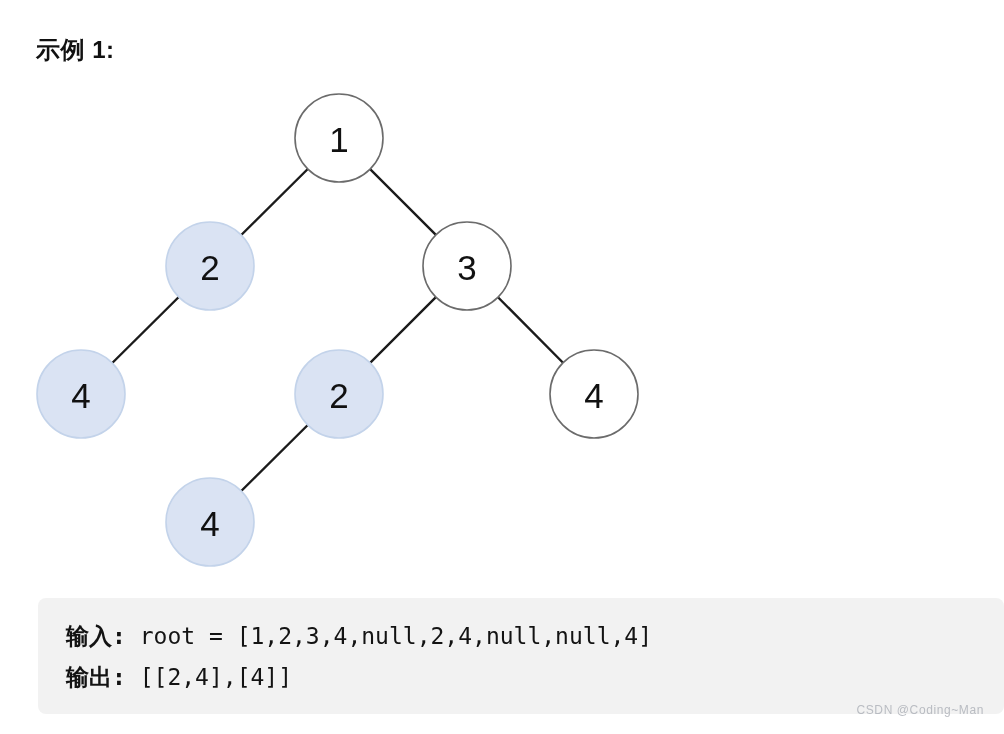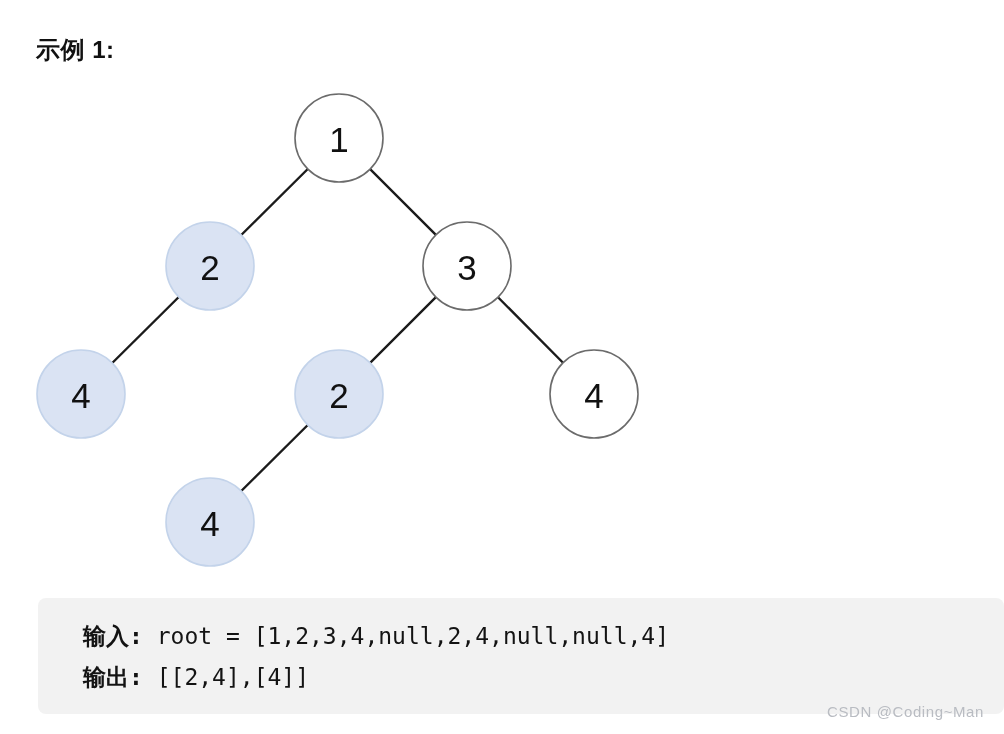--- a/index.html
+++ b/index.html
@@ -71,31 +71,30 @@
     border-radius: 8px;
     box-sizing: border-box;
     padding: 18px 0 0 28px;
   }
   .io-line {
     font-family: "DejaVu Sans Mono", "Liberation Mono", monospace;
     font-size: 23px;
     line-height: 41px;
     color: #131313;
     white-space: pre;
-    margin-left: 17px;
   }
   .io-line .io-label {
     font-weight: bold;
   }
 
   #watermark {
     position: absolute;
     right: 20px;
     top: 703px;
-    font-size: 15px;
+    font-size: 12px;
     color: #b9bcc2;
     letter-spacing: 0.6px;
     white-space: pre;
   }
 </style>
 </head>
 <body>
 
 <div id="page-title">示例 1:</div>
 

